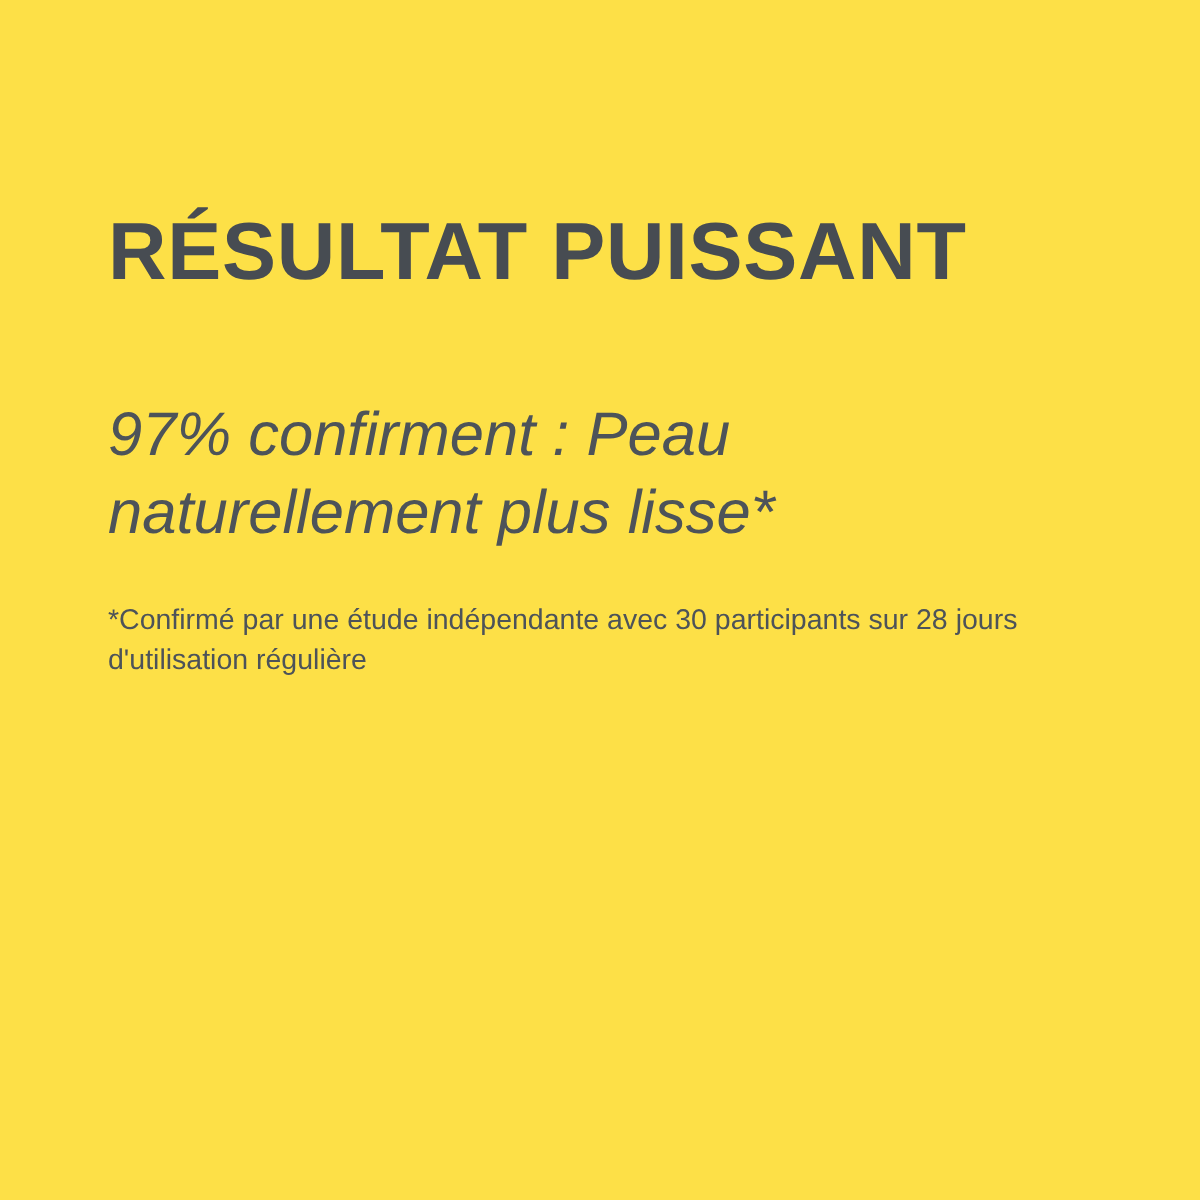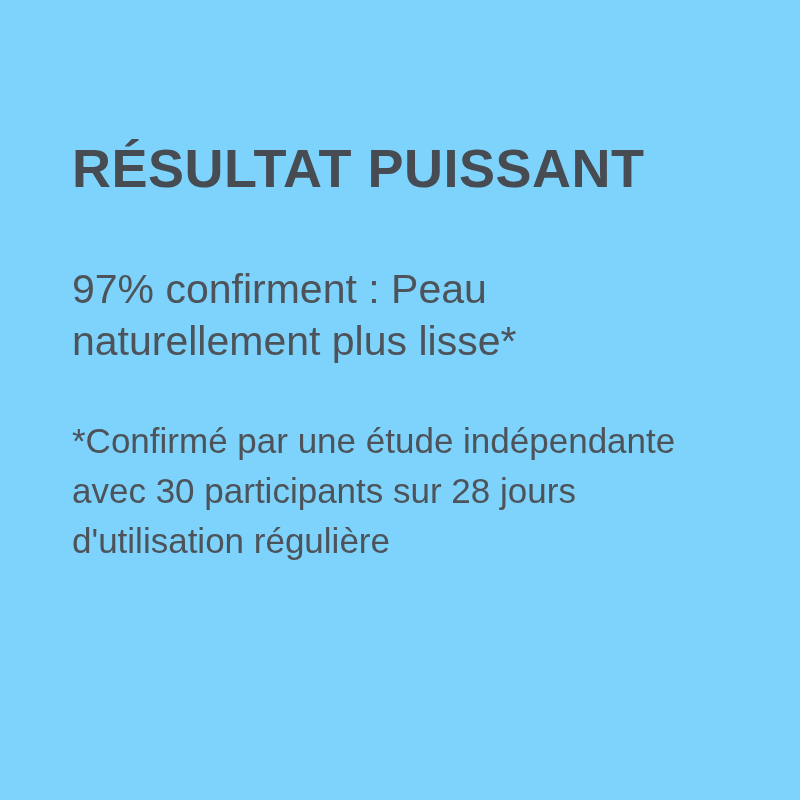--- a/index.html
+++ b/index.html
@@ -11,45 +11,46 @@
     height: 800px;
     background: #dde2e8;
     font-family: "Liberation Sans", sans-serif;
     color: #4a4f55;
     overflow: hidden;
   }
   .card {
     box-sizing: border-box;
     width: 800px;
     height: 800px;
-    background: #7dd3fc;
+    background: #fde047;
     padding: 140px 72px 0 72px;
   }
   .headline {
     font-size: 54px;
     font-weight: 700;
     letter-spacing: 0.5px;
     line-height: 1.05;
     color: #474c52;
     margin: 0 0 66px 0;
     white-space: nowrap;
   }
   .claim {
     font-size: 41px;
     font-weight: 400;
     line-height: 1.28;
     color: #4d5359;
     margin: 0 0 58px 0;
     max-width: 620px;
   }
   .claim.second {
-    margin-bottom: 48px;
+    margin-bottom: 32px;
+    font-style: italic;
   }
   .footnote {
-    font-size: 35px;
+    font-size: 19px;
     font-weight: 400;
     line-height: 1.44;
     color: #4d5359;
     margin: 0;
     max-width: 630px;
   }
 </style>
 </head>
 <body>
 

